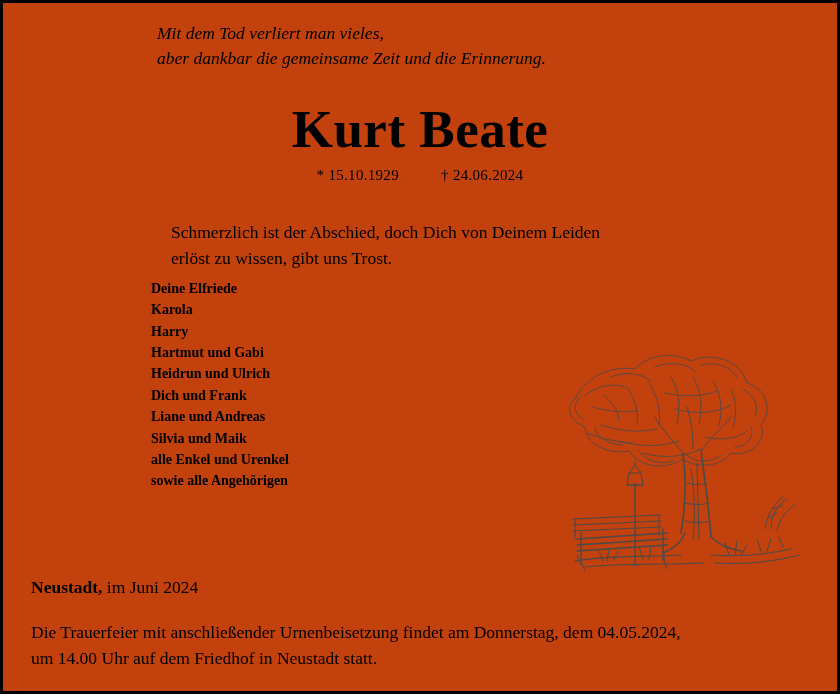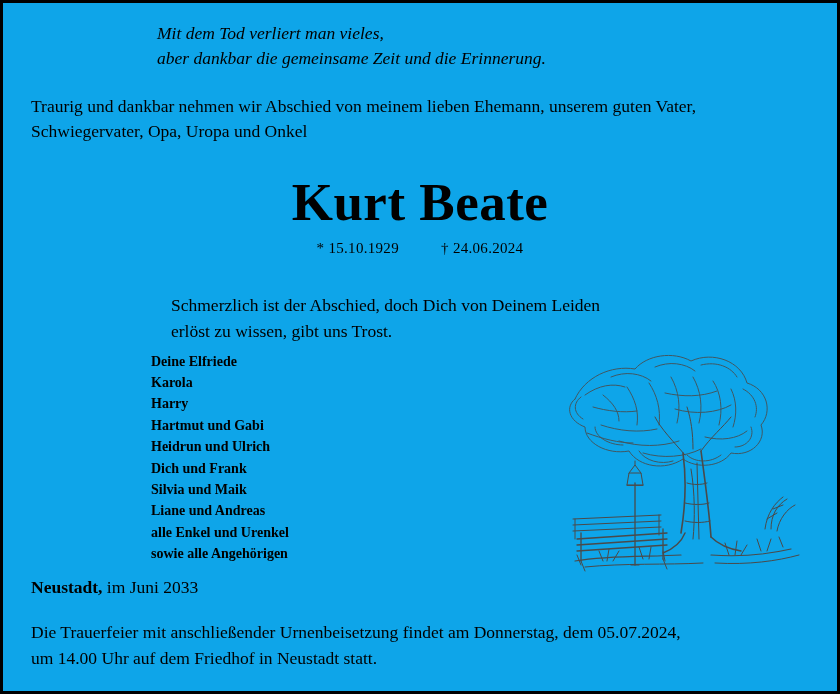--- a/index.html
+++ b/index.html
@@ -12,21 +12,21 @@
     height: 694px;
     font-family: "Liberation Serif", serif;
     color: #000000;
     overflow: hidden;
   }
   .obituary {
     position: relative;
     box-sizing: border-box;
     width: 840px;
     height: 694px;
-    background: #0ea5e9;
+    background: #c2410c;
     border: 3px solid #000000;
     padding: 10px 28px 12px 28px;
   }
   .inner {
     position: relative;
     width: 100%;
     height: 100%;
   }
 
   
@@ -112,24 +112,20 @@
 <body>
 
 <div class="obituary">
   <div class="inner">
 
     <div class="motto">
       <div>Mit dem Tod verliert man vieles,</div>
       <div>aber dankbar die gemeinsame Zeit und die Erinnerung.</div>
     </div>
 
-    <div class="intro">
-      <div>Traurig und dankbar nehmen wir Abschied von meinem lieben Ehemann, unserem guten Vater,</div>
-      <div>Schwiegervater, Opa, Uropa und Onkel</div>
-    </div>
 
     <div class="name">Kurt Beate</div>
 
     <div class="dates">
       <span>* 15.10.1929</span>
       <span class="sep"></span>
       <span>† 24.06.2024</span>
     </div>
 
     <div class="verse">
@@ -137,32 +133,32 @@
       <div>erlöst zu wissen, gibt uns Trost.</div>
     </div>
 
     <div class="mourners">
       <div>Deine Elfriede</div>
       <div>Karola</div>
       <div>Harry</div>
       <div>Hartmut und Gabi</div>
       <div>Heidrun und Ulrich</div>
       <div>Dich und Frank</div>
+      <div>Liane und Andreas</div>
       <div>Silvia und Maik</div>
-      <div>Liane und Andreas</div>
       <div>alle Enkel und Urenkel</div>
       <div>sowie alle Angehörigen</div>
     </div>
 
     <div class="place">
-      <b>Neustadt,</b><span> im Juni 2033</span>
+      <b>Neustadt,</b><span> im Juni 2024</span>
     </div>
 
     <div class="closing">
-      <div>Die Trauerfeier mit anschließender Urnenbeisetzung findet am Donnerstag, dem 05.07.2024,</div>
+      <div>Die Trauerfeier mit anschließender Urnenbeisetzung findet am Donnerstag, dem 04.05.2024,</div>
       <div>um 14.00 Uhr auf dem Friedhof in Neustadt statt.</div>
     </div>
 
     <div class="illustration">
       <svg viewBox="0 0 300 260" xmlns="http://www.w3.org/2000/svg">
         <g fill="none" stroke="#4a4a4a" stroke-width="1" stroke-linecap="round">
 
           <g opacity="0.85">
             <path d="M60 66 C70 44 96 32 120 36 C132 22 158 18 176 28 C198 18 226 28 232 50 C252 56 258 78 246 92 C252 108 236 124 216 120 C206 134 182 136 168 126 C150 138 124 134 114 118 C92 122 70 110 70 94 C54 88 50 74 60 66 Z"></path>
             <path d="M70 62 C84 52 98 50 110 54"></path>

